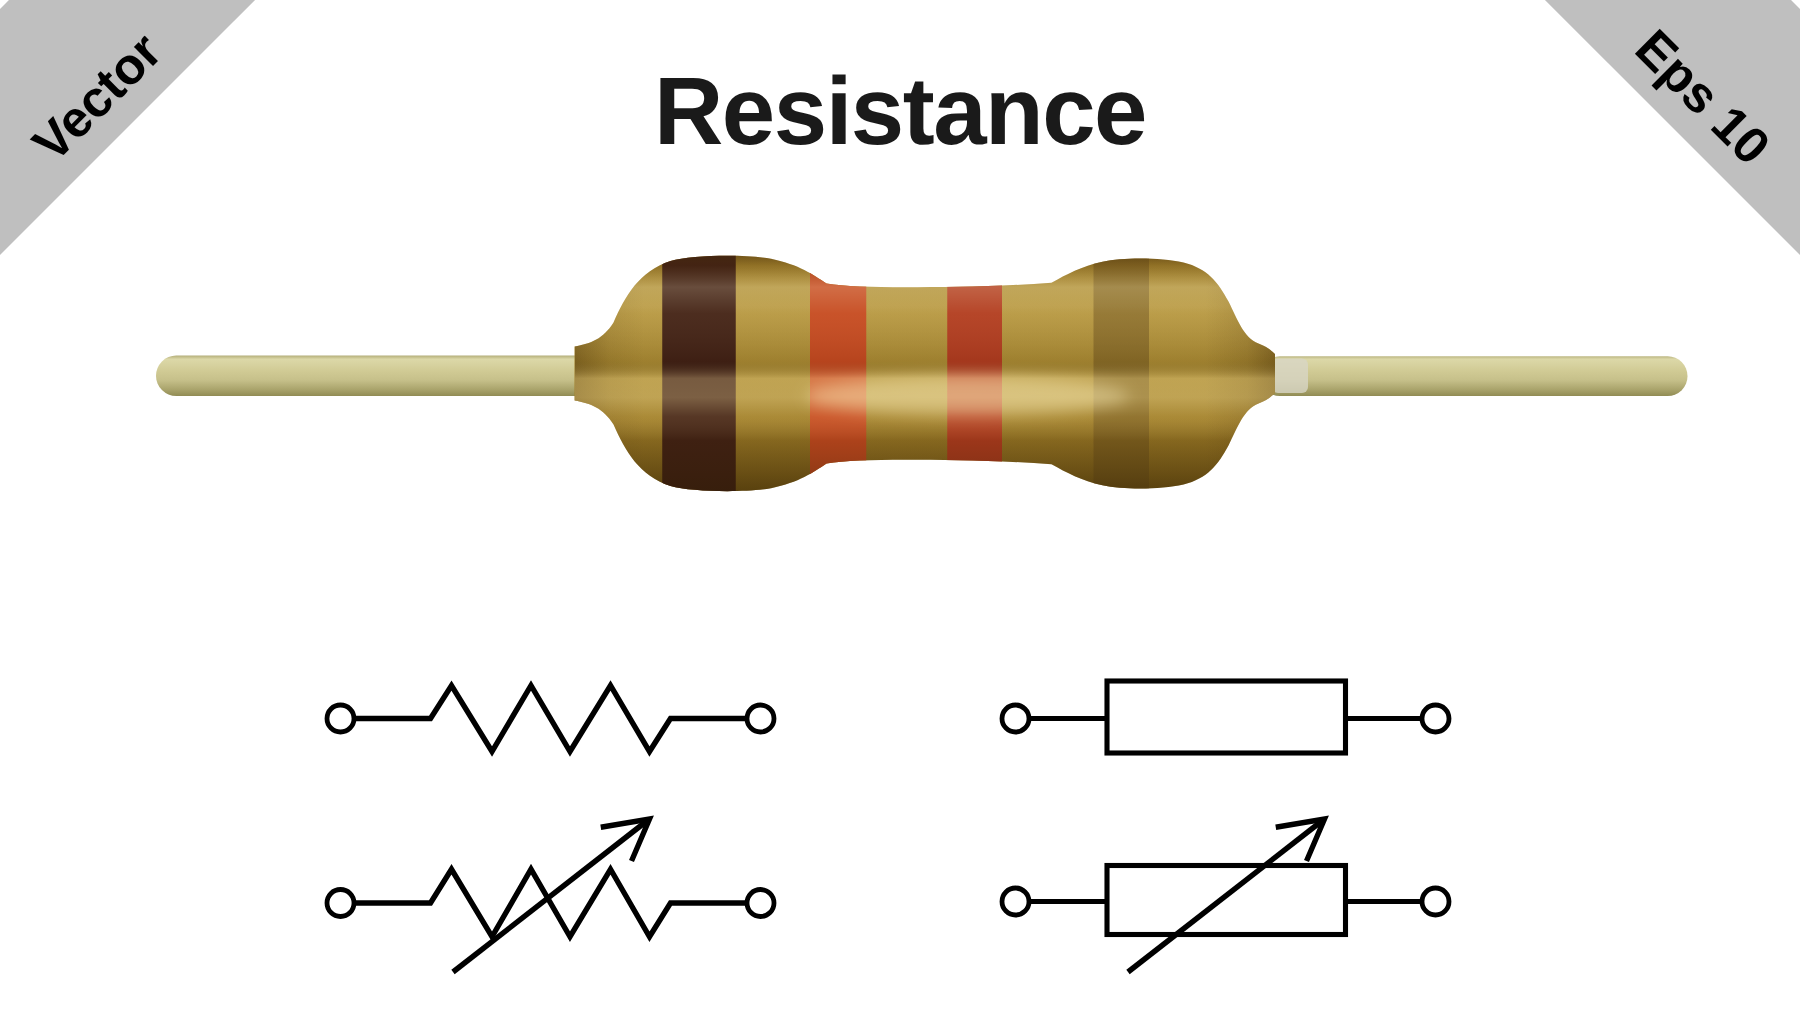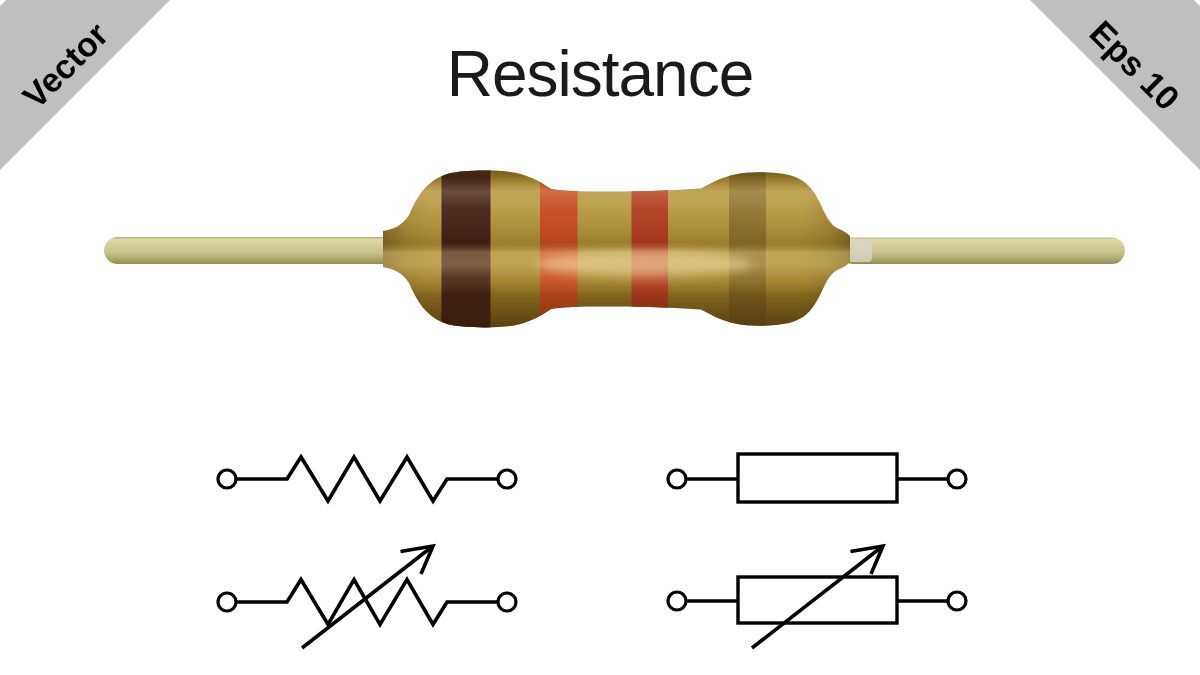--- a/index.html
+++ b/index.html
@@ -11,21 +11,21 @@
     overflow: hidden;
     font-family: "Liberation Sans", "DejaVu Sans", sans-serif;
   }
   #title {
     position: absolute;
     top: 42px;
     left: 0;
     width: 100%;
     text-align: center;
     font-size: 64px;
-    font-weight: 400;
+    font-weight: 700;
     letter-spacing: -1px;
     line-height: 1;
   }
   #artwork {
     position: absolute;
     top: 0;
     left: 0;
     width: 1200px;
     height: 675px;
   }

